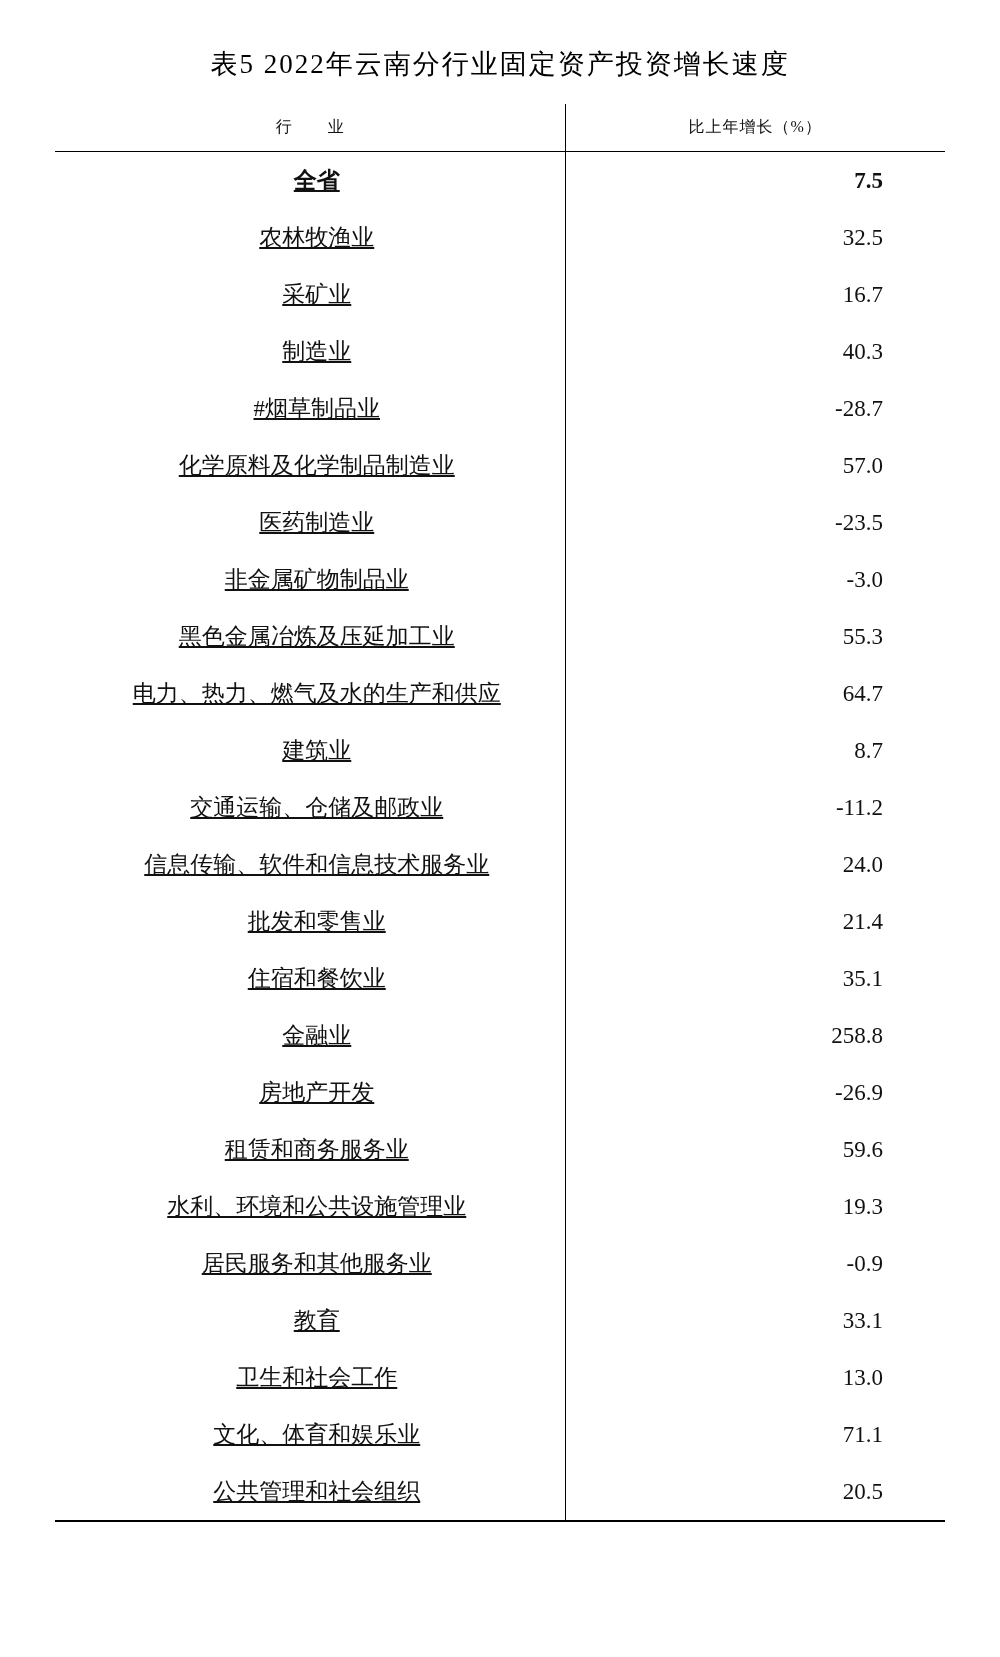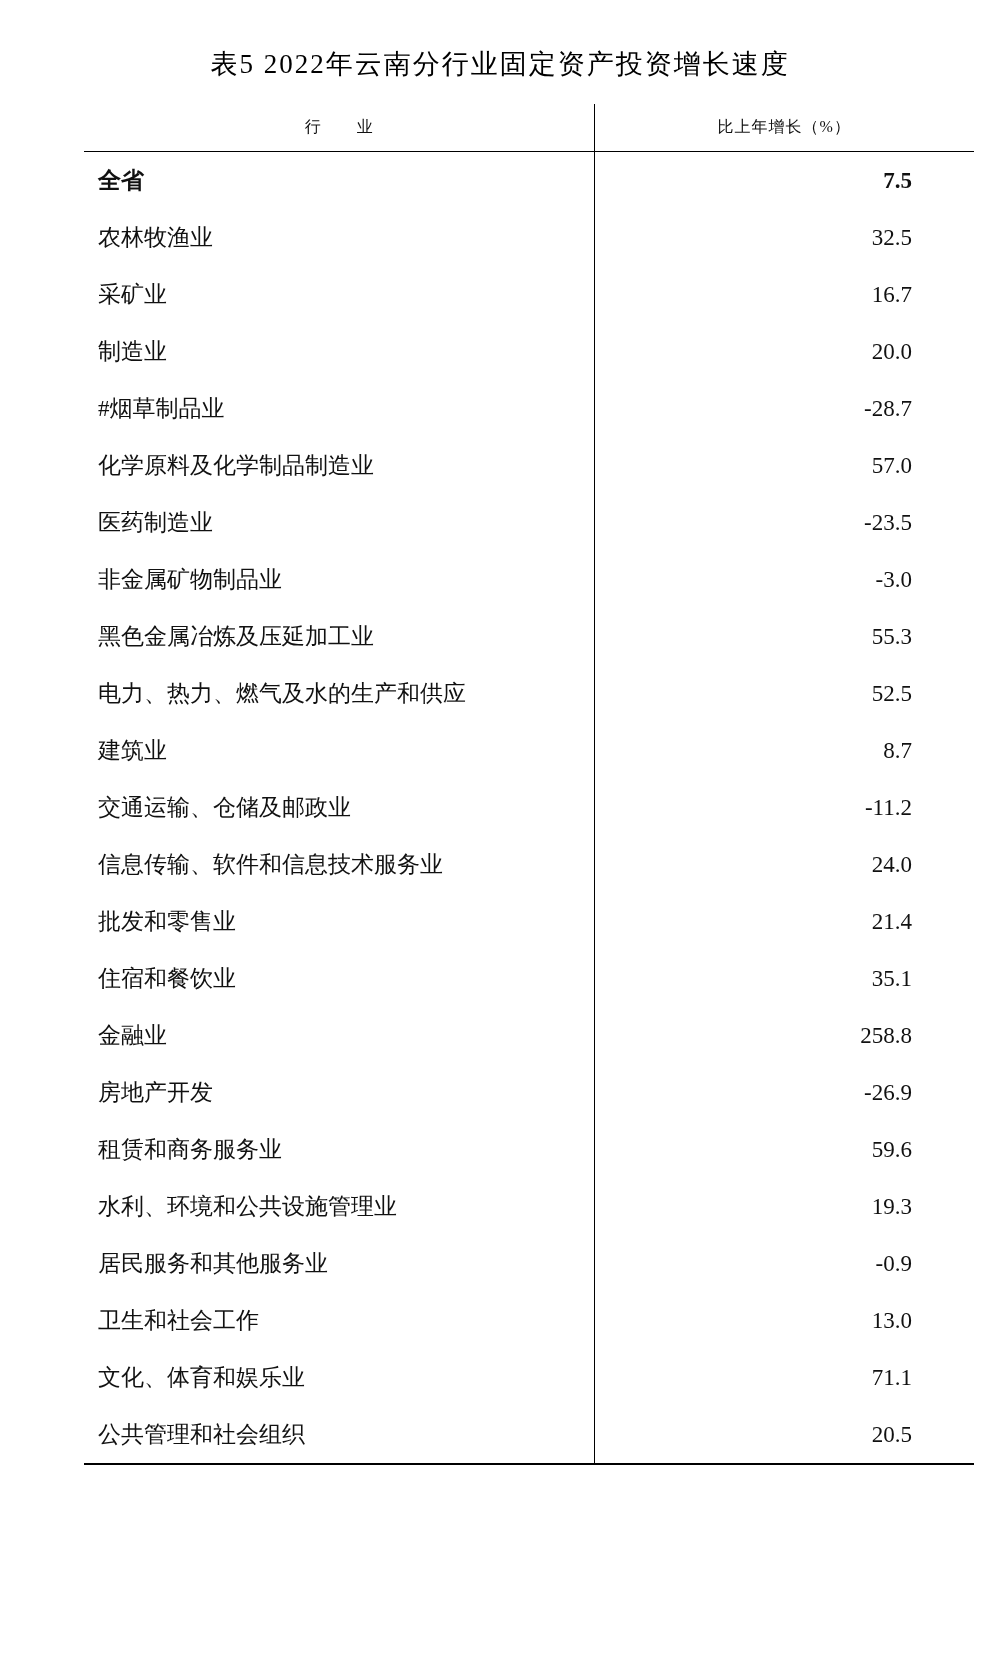--- a/index.html
+++ b/index.html
@@ -12,21 +12,21 @@
     height: 1657px;
     font-family: "Liberation Serif", "DejaVu Serif", serif;
     color: #111111;
     position: relative;
     overflow: hidden;
   }
   .page {
     width: 1000px;
     height: 1657px;
     box-sizing: border-box;
-    padding: 0 84px;
+    padding: 0 55px;
   }
   .table-title {
     text-align: center;
     font-size: 27px;
     letter-spacing: 2px;
     padding-top: 46px;
     padding-bottom: 22px;
     font-weight: 500;
     color: #000;
   }
@@ -56,22 +56,23 @@
     letter-spacing: 1px;
   }
   tbody td {
     font-size: 23px;
     padding: 13px 0 13px 0;
     vertical-align: middle;
   }
   tbody td.name {
     border-right: 1.2px solid #000;
     padding-left: 14px;
-    text-align: left;
+    text-align: center;
     white-space: nowrap;
+    text-decoration: underline;
   }
   tbody td.value {
     text-align: right;
     padding-right: 62px;
     font-family: Liberation Serif, serif;
   }
   tbody tr.total td { font-weight: bold; }
   tbody tr.total td.name { font-weight: bold; }
 
   .indent-0 { padding-left: 14px; }
@@ -108,21 +109,21 @@
         <tr>
           <td class="name indent-0">农林牧渔业</td>
           <td class="value">32.5</td>
         </tr>
         <tr>
           <td class="name indent-0">采矿业</td>
           <td class="value">16.7</td>
         </tr>
         <tr>
           <td class="name indent-0">制造业</td>
-          <td class="value">20.0</td>
+          <td class="value">40.3</td>
         </tr>
         <tr>
           <td class="name indent-1">#烟草制品业</td>
           <td class="value">-28.7</td>
         </tr>
         <tr>
           <td class="name indent-2">化学原料及化学制品制造业</td>
           <td class="value">57.0</td>
         </tr>
         <tr>
@@ -132,21 +133,21 @@
         <tr>
           <td class="name indent-2">非金属矿物制品业</td>
           <td class="value">-3.0</td>
         </tr>
         <tr>
           <td class="name indent-2">黑色金属冶炼及压延加工业</td>
           <td class="value">55.3</td>
         </tr>
         <tr>
           <td class="name indent-0">电力、热力、燃气及水的生产和供应</td>
-          <td class="value">52.5</td>
+          <td class="value">64.7</td>
         </tr>
         <tr>
           <td class="name indent-0">建筑业</td>
           <td class="value">8.7</td>
         </tr>
         <tr>
           <td class="name indent-0">交通运输、仓储及邮政业</td>
           <td class="value">-11.2</td>
         </tr>
         <tr>
@@ -173,20 +174,24 @@
           <td class="name indent-0">租赁和商务服务业</td>
           <td class="value">59.6</td>
         </tr>
         <tr>
           <td class="name indent-0">水利、环境和公共设施管理业</td>
           <td class="value">19.3</td>
         </tr>
         <tr>
           <td class="name indent-0">居民服务和其他服务业</td>
           <td class="value">-0.9</td>
+        </tr>
+        <tr>
+          <td class="name indent-0">教育</td>
+          <td class="value">33.1</td>
         </tr>
         <tr>
           <td class="name indent-0">卫生和社会工作</td>
           <td class="value">13.0</td>
         </tr>
         <tr>
           <td class="name indent-0">文化、体育和娱乐业</td>
           <td class="value">71.1</td>
         </tr>
         <tr class=" last-row">

